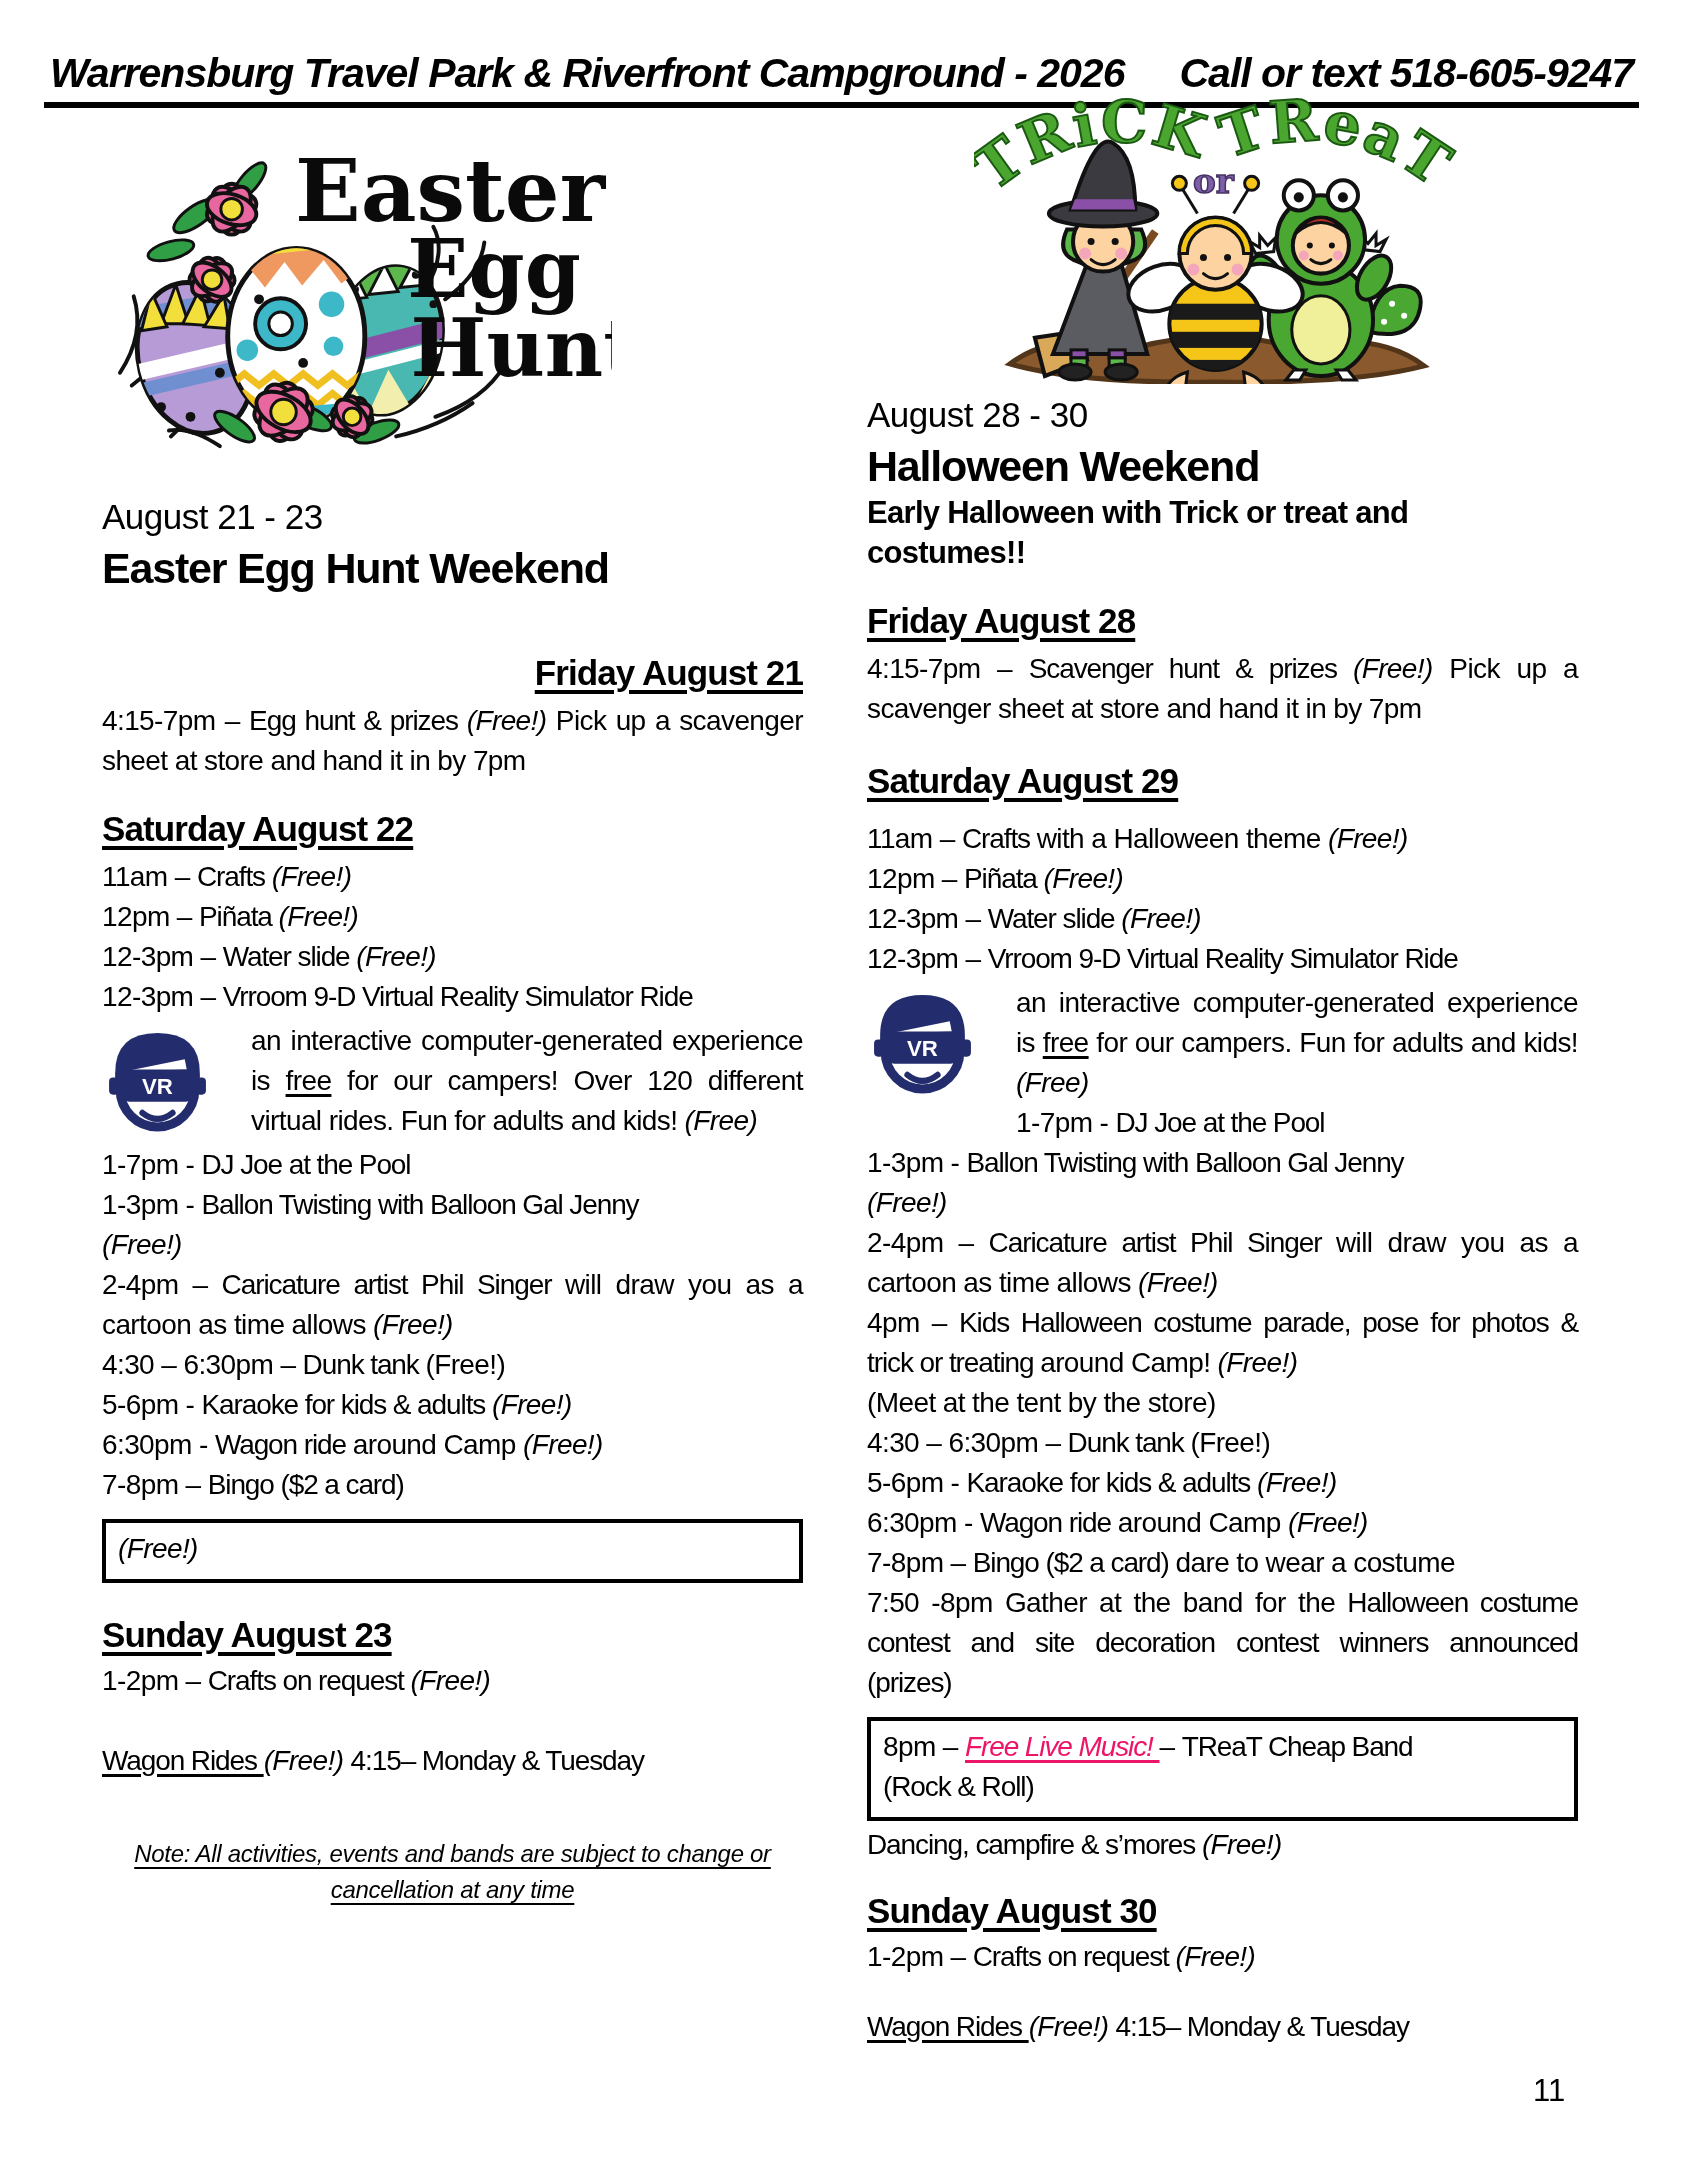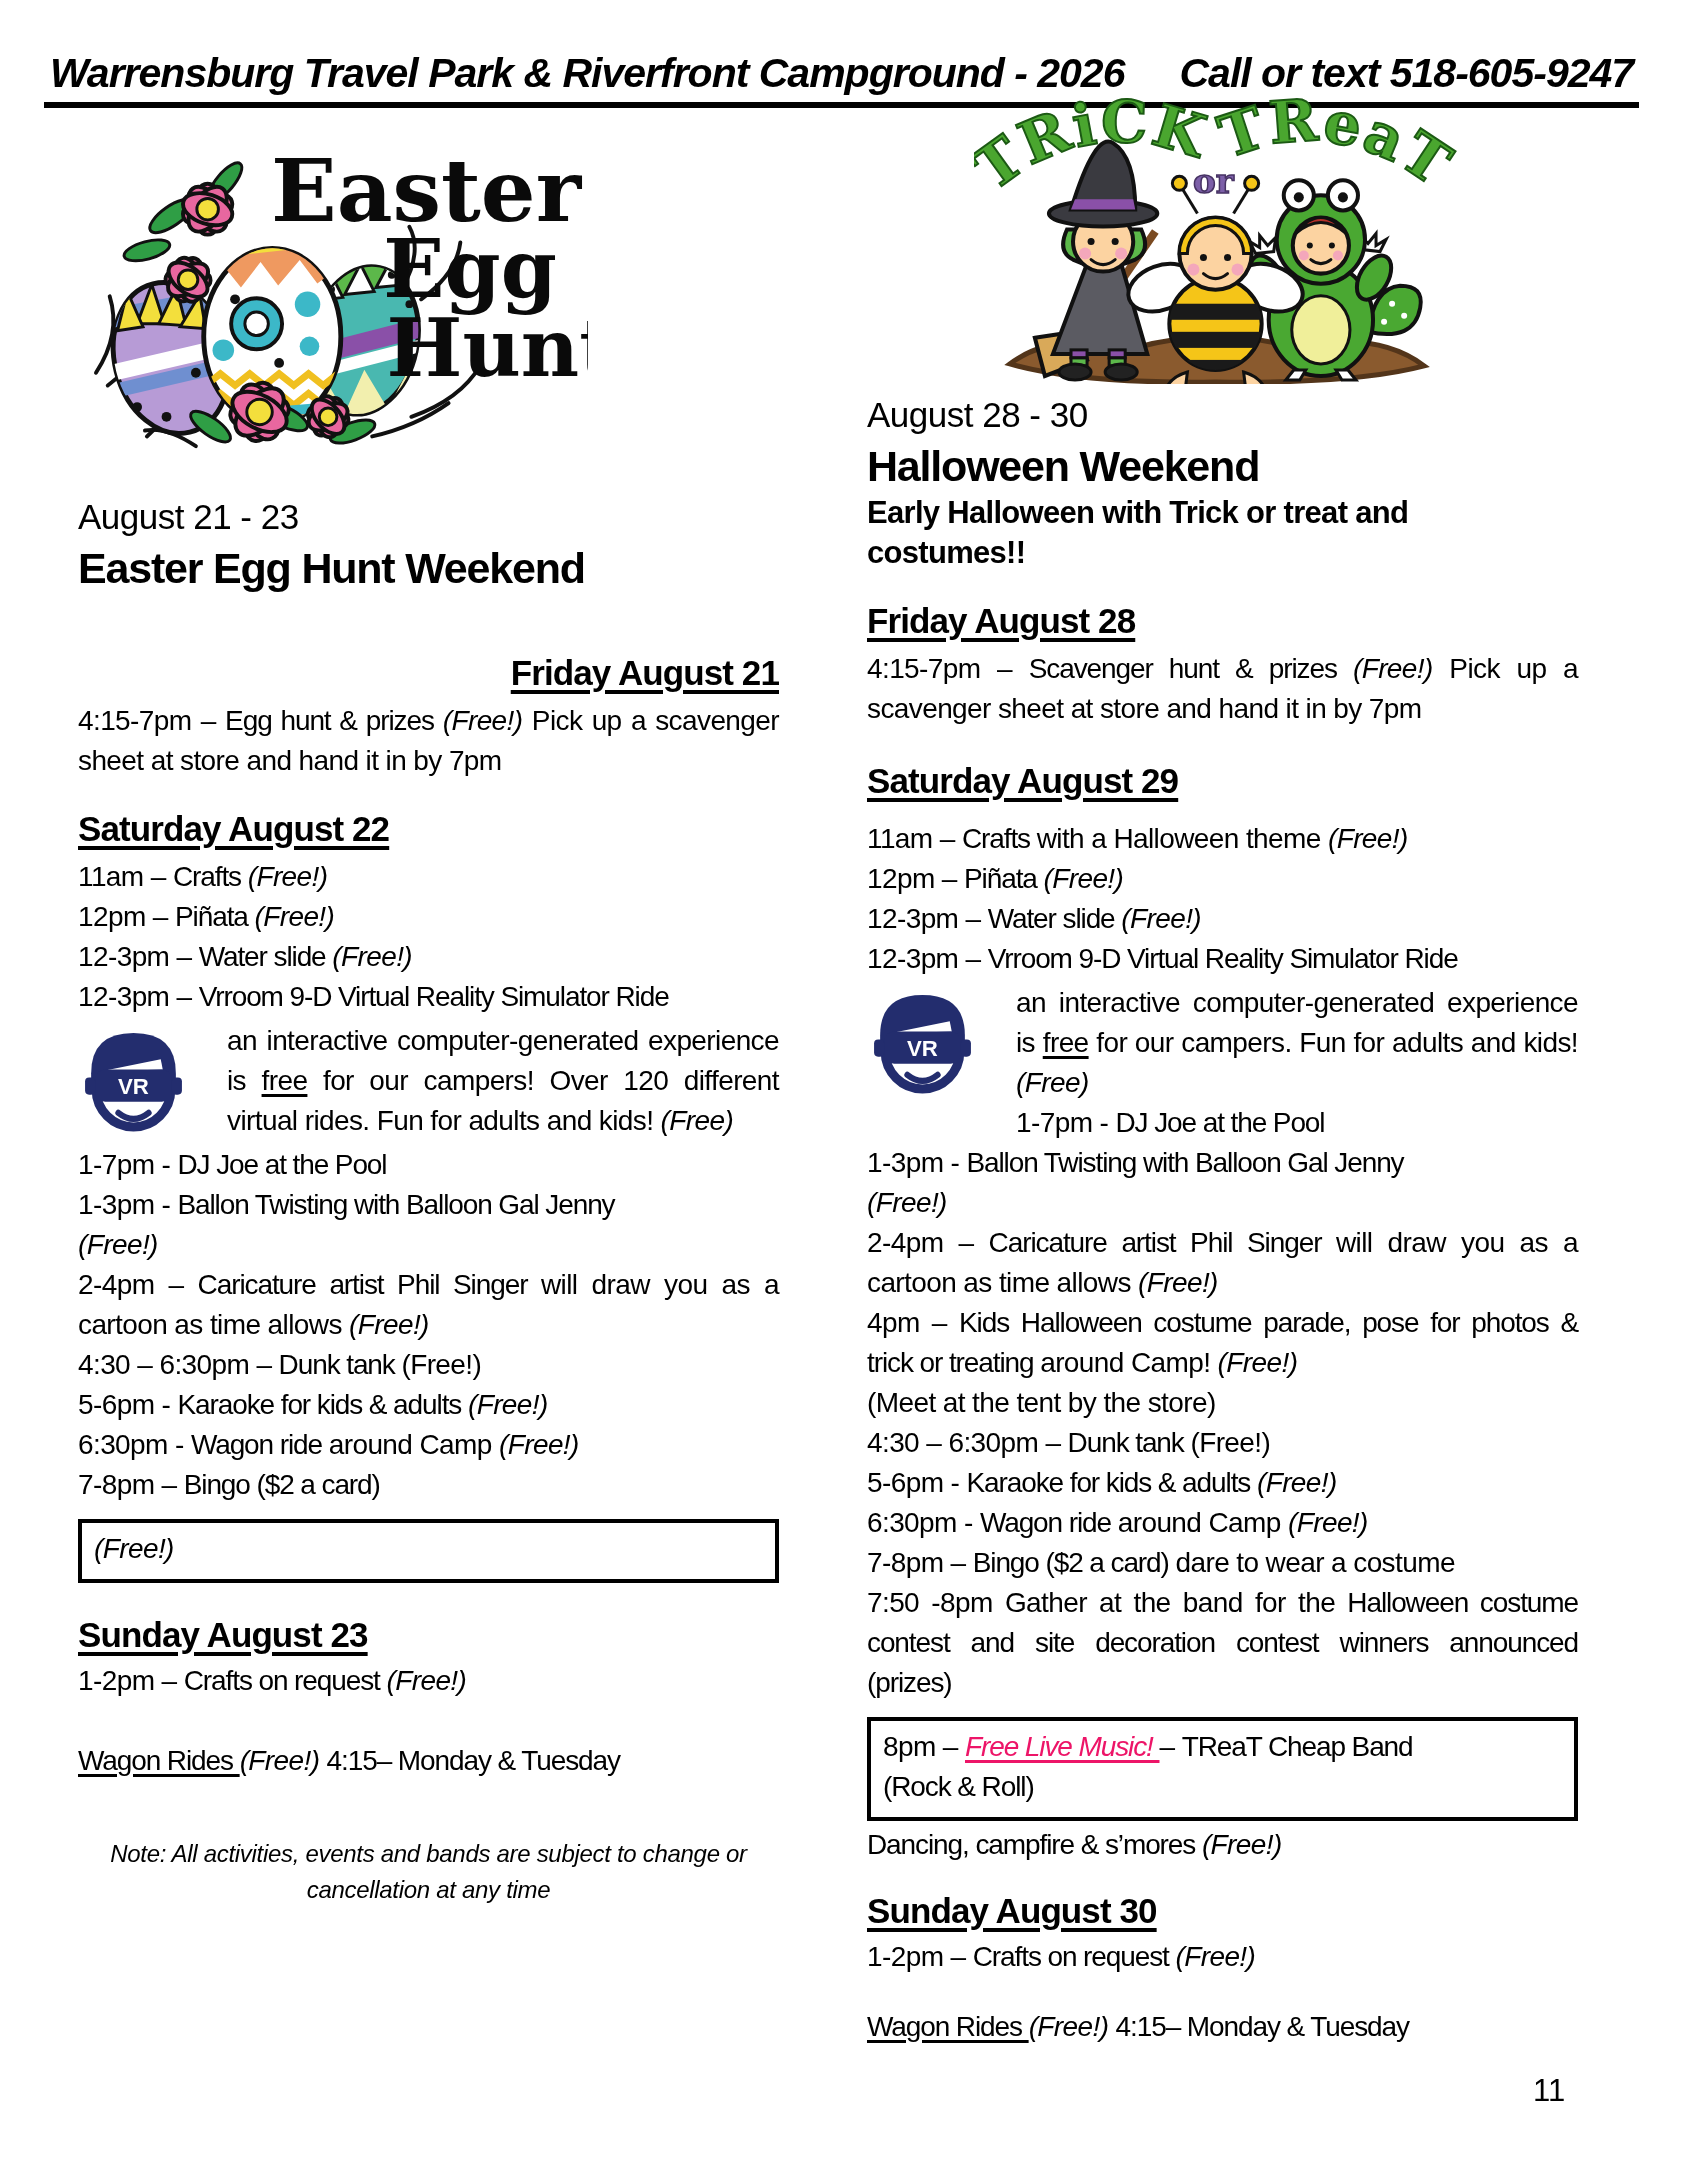--- a/index.html
+++ b/index.html
@@ -8,21 +8,21 @@
   .page{position:absolute;inset:0;padding-left:44px;}
 
   
   .header{position:absolute;top:50px;left:0;right:0;text-align:center;}
   .header-inner{display:inline-block;font-size:41px;font-weight:bold;font-style:italic;
     letter-spacing:-1px;border-bottom:6px solid #000;padding:0 6px 5px 6px;}
   .header-right{margin-left:55px;}
 
   
   .col{position:absolute;}
-  #left-col{left:78px;top:117px;width:701px;}
+  #left-col{left:102px;top:117px;width:701px;}
   #right-col{left:867px;top:91px;width:711px;}
 
   
   .line{font-size:28px;line-height:40px;letter-spacing:-0.6px;}
   .line .b{font-weight:normal;letter-spacing:-1.1px;}
   .i{font-style:italic;}
   .u{text-decoration:underline;text-decoration-thickness:2.5px;text-underline-offset:4px;}
   .pink{color:#ed1568;}
   .justify{text-align:justify;}
   .date-range{font-size:35px;line-height:46px;letter-spacing:-0.5px;}
@@ -37,21 +37,21 @@
   .mt40{margin-top:40px;}
 
   .vr-row{display:flex;gap:32px;align-items:flex-start;margin-top:4px;}
   .vr-icon-wrap{flex:0 0 117px;}
   .vr-text{flex:1;}
   .indent{margin-left:149px;}
 
   .activity-box{border:4px solid #000;padding:6px 12px 10px 12px;margin-top:14px;}
 
   .note{margin-top:55px;text-align:center;font-size:24px;line-height:36px;letter-spacing:-0.3px;}
-  .note .n{font-style:italic;text-underline-offset:5px;}
+  .note .n{font-style:italic;text-decoration:underline;text-underline-offset:5px;}
 
   .easter-art{display:block;margin:6px 0 38px 0;}
   .trick-art{display:block;margin:0 0 8px 107px;}
 
   .page-number{position:absolute;left:1533px;top:2073px;font-size:31px;}
 </style>
 </head>
 <body>
 
 <div class="page">

